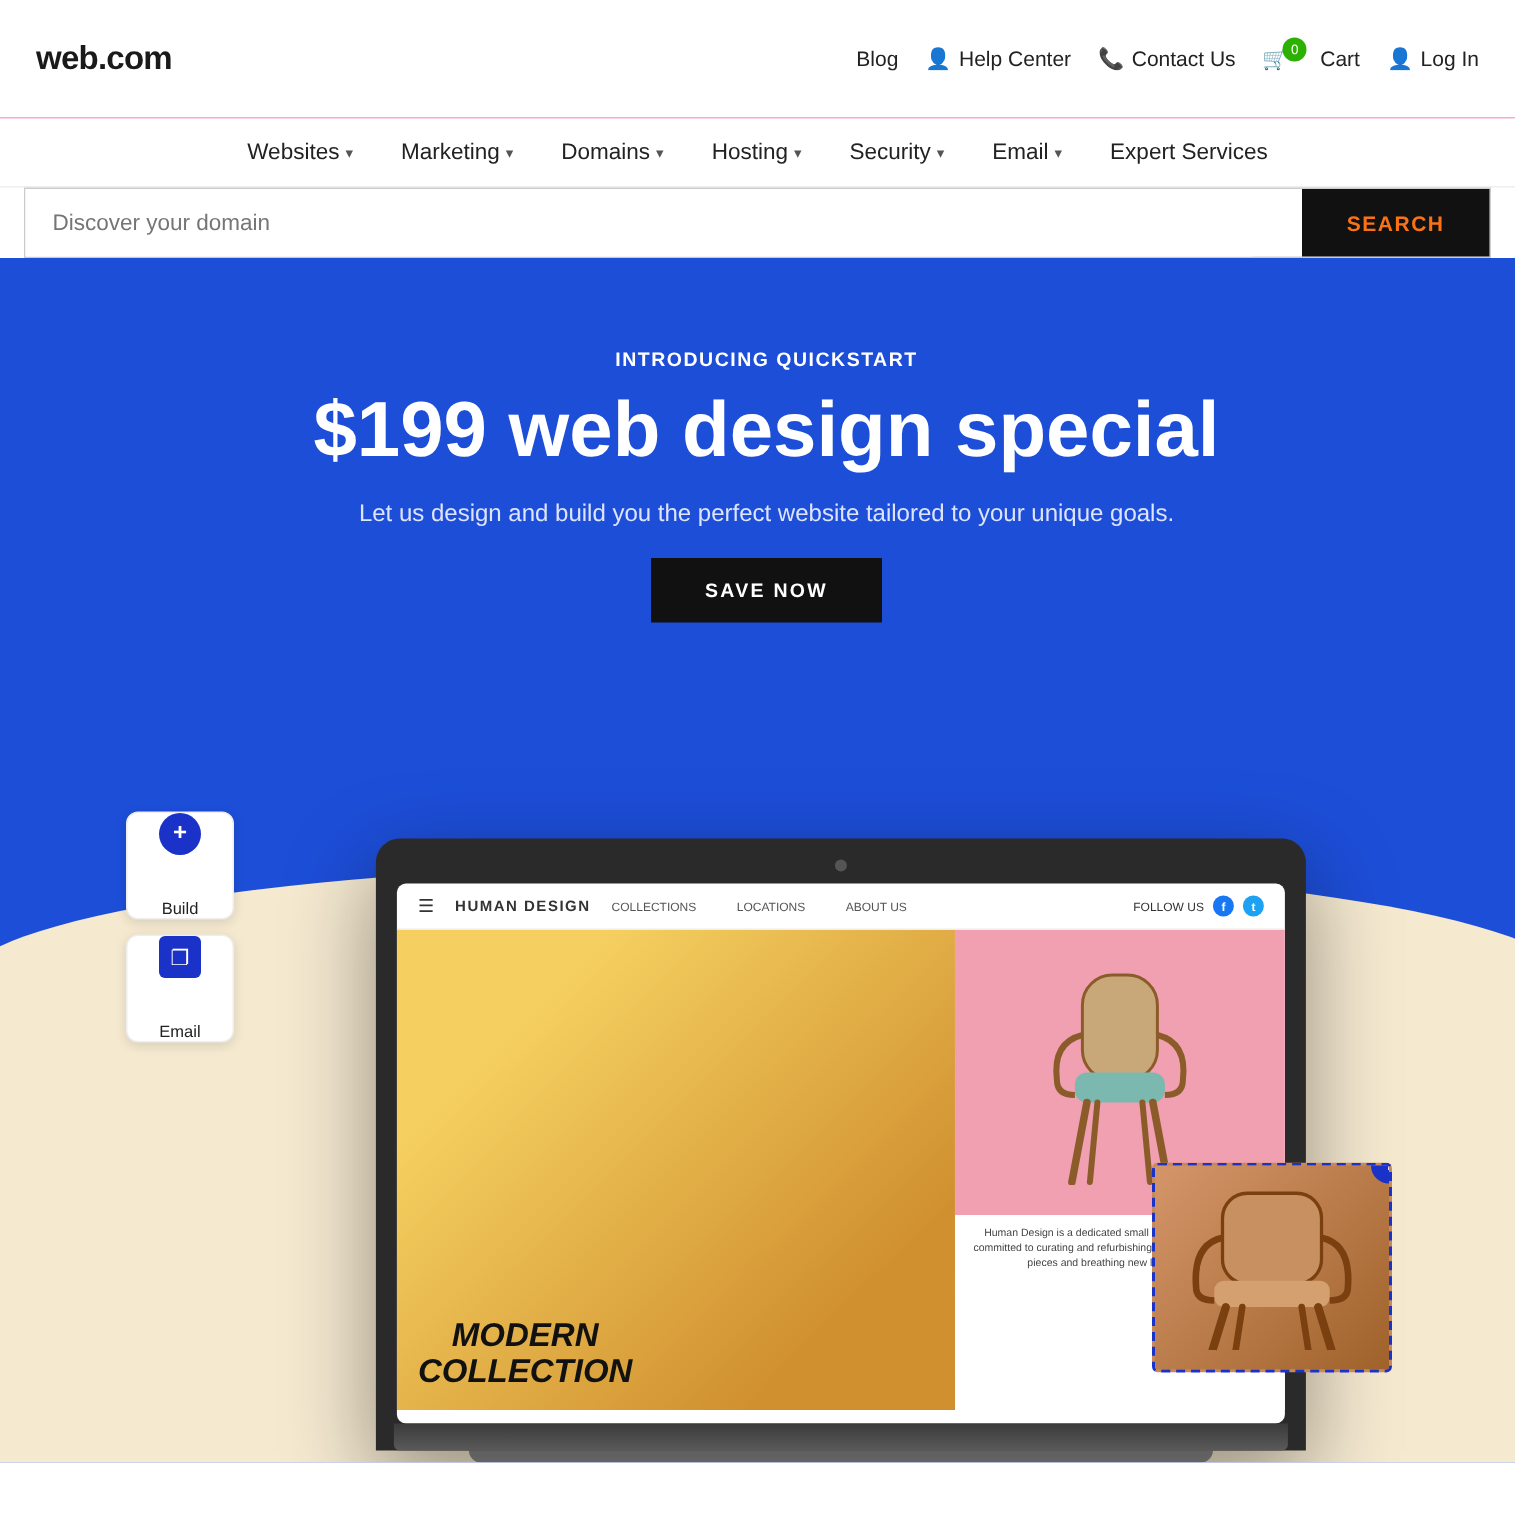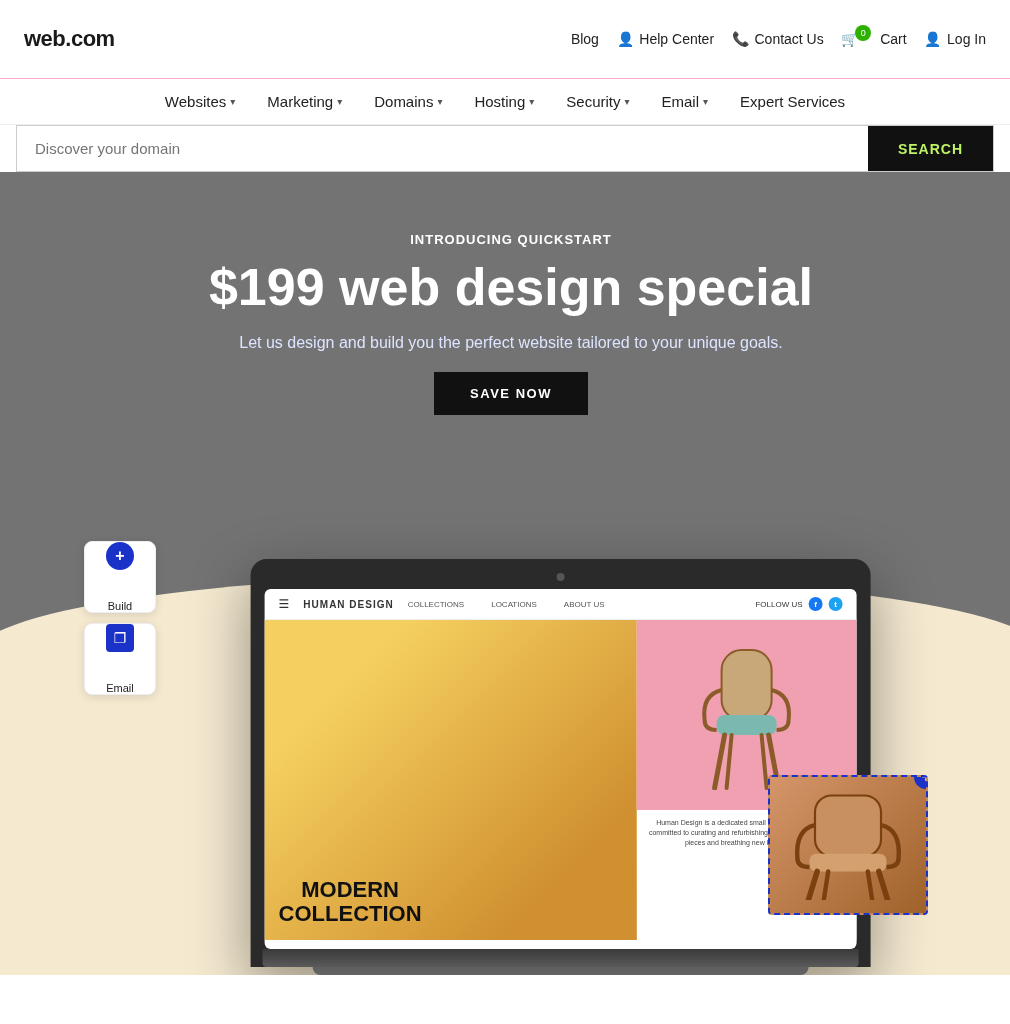--- a/index.html
+++ b/index.html
@@ -79,32 +79,32 @@
     .search-input {
       flex: 1;
       border: none;
       outline: none;
       padding: 14px 18px;
       font-size: 15px;
       color: #999;
     }
     .search-button {
       background: #111;
-      color: #bef264;
+      color: #f97316;
       border: none;
       padding: 0 30px;
       font-size: 14px;
       font-weight: bold;
       letter-spacing: 1px;
       cursor: pointer;
     }
 
     
     .hero {
-      background: #737373;
+      background: #1d4ed8;
       padding: 60px 12px 0 24px;
       text-align: center;
       position: relative;
       overflow: hidden;
       min-height: 780px;
     }
     .hero-eyebrow {
       color: #fff;
       font-size: 13px;
       font-weight: bold;
@@ -196,20 +196,21 @@
     }
     .ls-tw { background: #1da1f2; }
     .ls-hamburger { font-size: 12px; color: #333; }
 
     .ls-content { display: flex; height: 320px; }
     .ls-left {
       flex: 1;
       background: linear-gradient(160deg, #f0c040 0%, #e8a020 60%, #c87010 100%);
       position: relative;
       overflow: hidden;
+      font-style: italic;
     }
     .ls-sofa-overlay {
       position: absolute;
       inset: 0;
       background: linear-gradient(135deg, #f5d060 20%, #d09030 80%);
       display: flex;
       align-items: flex-end;
       padding: 14px;
     }
     .ls-collection-text {

